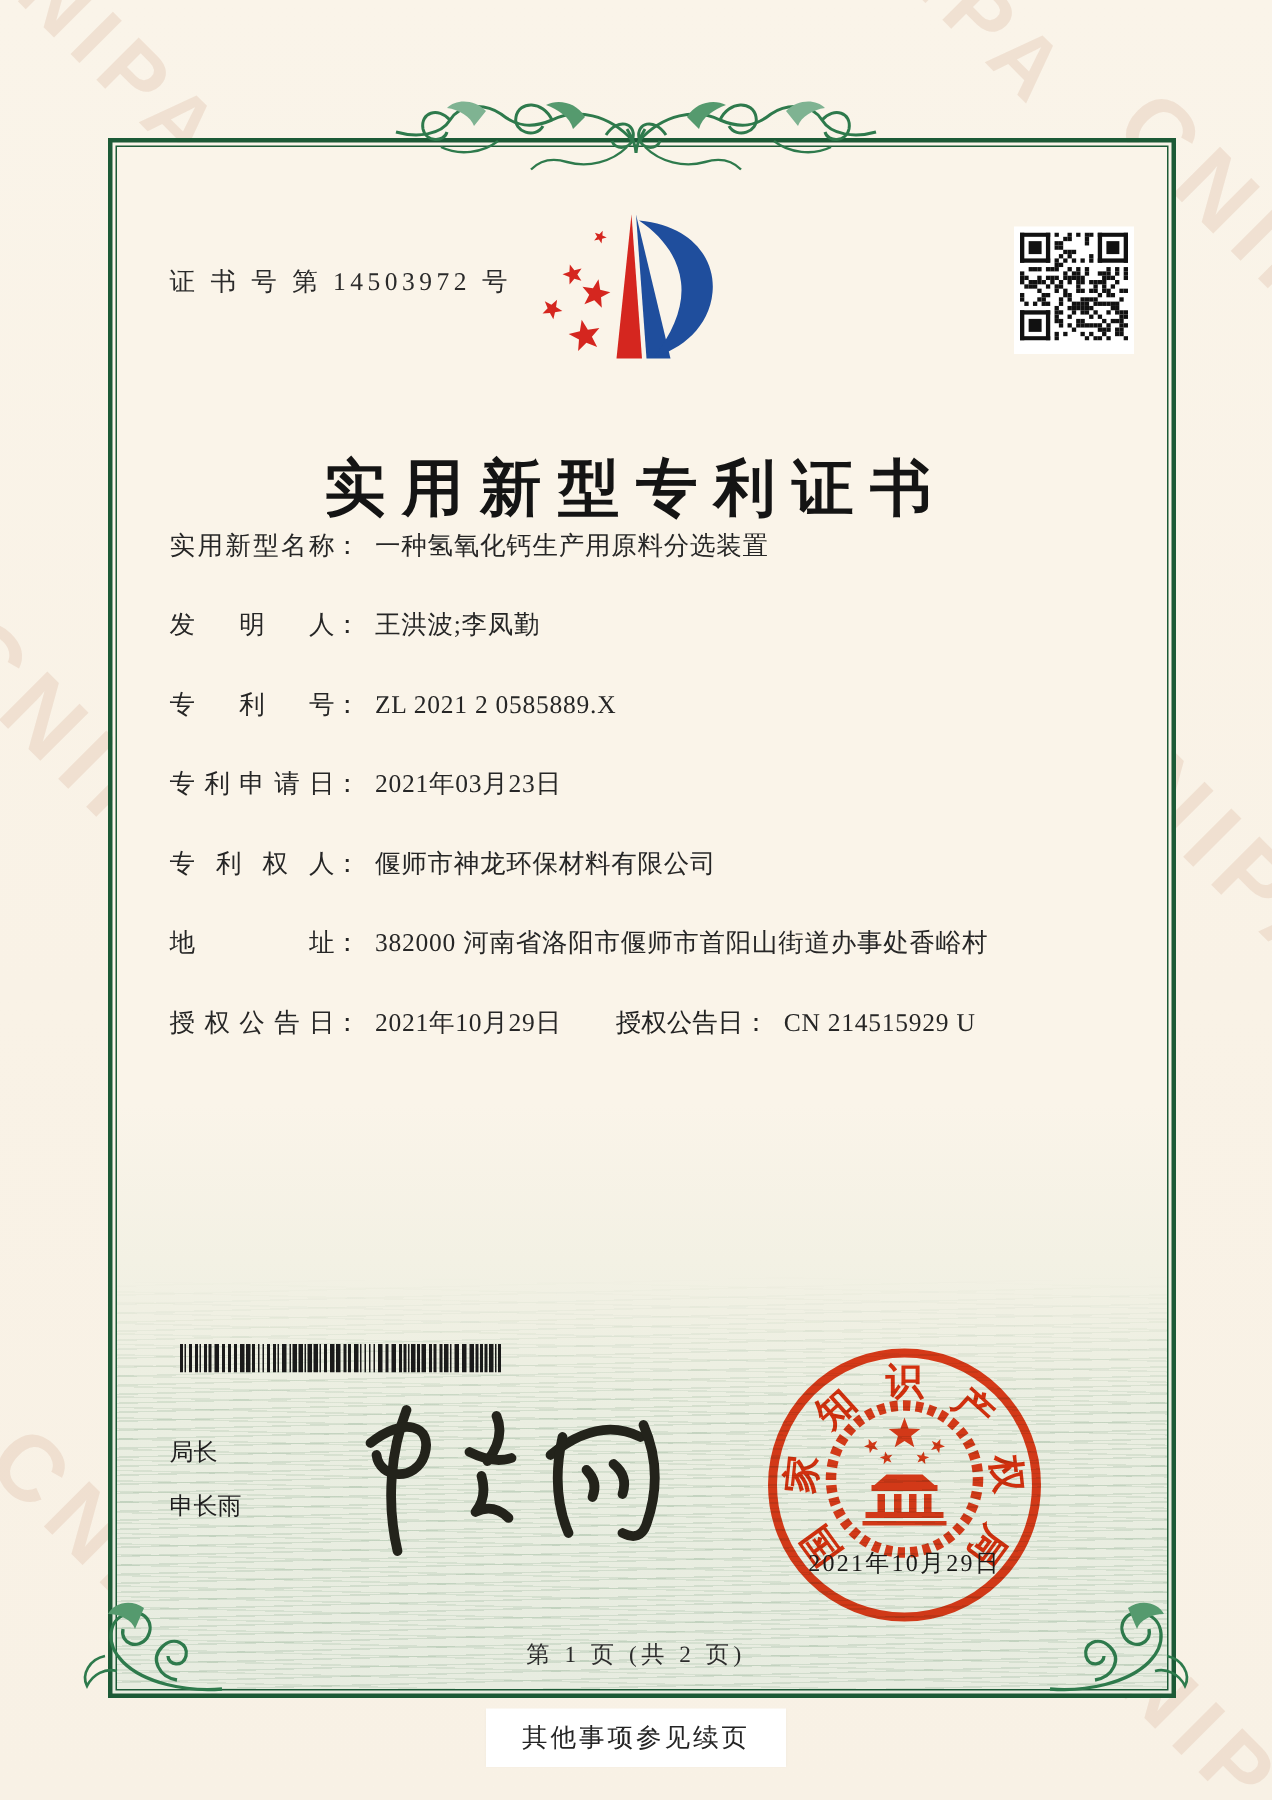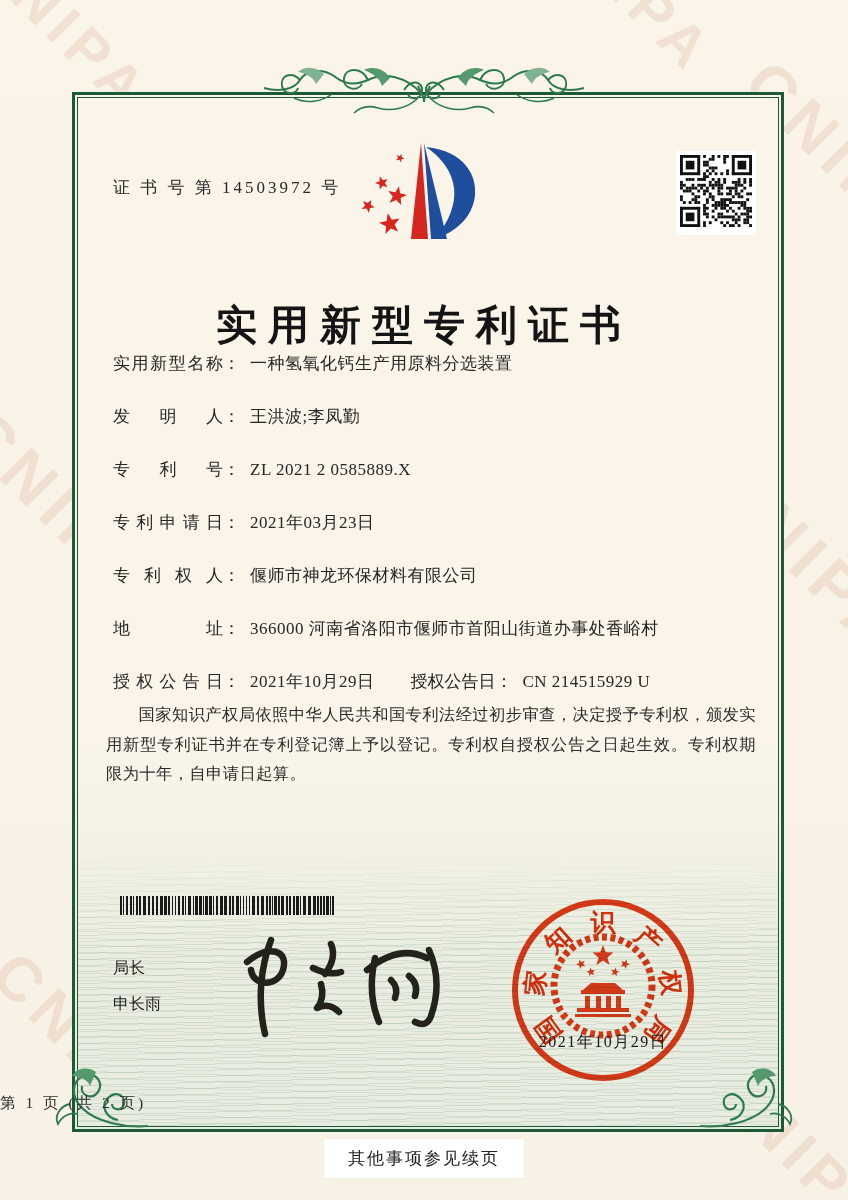--- a/index.html
+++ b/index.html
@@ -38,21 +38,21 @@
   .grant-right{margin-left:36px;display:flex;align-items:baseline;}
   .paras{position:absolute;left:106px;top:700px;width:650px;font-size:16.3px;
     line-height:29.5px;color:#2b2b2b;letter-spacing:0.4px;text-align:justify;z-index:4;}
   .paras p{margin:0;text-indent:2em;}
   .barcode{position:absolute;left:120px;top:896px;z-index:4;}
   .signer{position:absolute;left:113px;top:958px;font-size:16px;color:#1e1e1e;z-index:4;
     font-family:"Liberation Sans","DejaVu Sans",sans-serif;font-weight:500;}
   .signer .name{margin-top:15px;}
   .signature{position:absolute;left:225px;top:922px;z-index:4;}
   .seal{position:absolute;left:505px;top:894px;z-index:5;mix-blend-mode:multiply;}
-  .page-num{position:absolute;left:0;top:1093px;width:100%;
+  .page-num{position:absolute;left:0;top:1093px;width:100%;text-align:center;
     font-size:15.5px;letter-spacing:3px;color:#2c2c2c;z-index:4;}
   .cont-box{position:absolute;left:50%;transform:translateX(-50%);top:1139px;
     background:#ffffff;padding:8px 24px;font-size:17px;letter-spacing:2px;color:#242424;z-index:4;
     box-shadow:0 0 2px rgba(0,0,0,0.04);}
 </style>
 </head>
 <body>
 
 <div class="sheet">
 
@@ -358,36 +358,35 @@
       <span class="fvalue">2021年03月23日</span>
     </div>
     <div class="frow">
       <span class="flabel">专利权人</span>
         <span class="fcolon">：</span>
       <span class="fvalue">偃师市神龙环保材料有限公司</span>
     </div>
     <div class="frow">
       <span class="flabel">地址</span>
         <span class="fcolon">：</span>
-      <span class="fvalue">366000 河南省洛阳市偃师市首阳山街道办事处香峪村</span>
+      <span class="fvalue">382000 河南省洛阳市偃师市首阳山街道办事处香峪村</span>
     </div>
     <div class="frow">
       <span class="flabel">授权公告日</span>
         <span class="fcolon">：</span>
       <span class="fvalue">2021年10月29日</span>
       <span class="grant-right">
         <span>授权公告日</span>
           <span class="fcolon">：</span>
         <span class="fvalue">CN 214515929 U</span>
       </span>
     </div>
   </div>
 
   <div class="paras">
-    <p>国家知识产权局依照中华人民共和国专利法经过初步审查，决定授予专利权，颁发实用新型专利证书并在专利登记簿上予以登记。专利权自授权公告之日起生效。专利权期限为十年，自申请日起算。</p>
   </div>
 
   <svg id="barcode" class="barcode" width="218" height="19" viewBox="0 0 218 19">
       <rect x="0" y="0" width="2" height="19" fill="#1a1a1a"></rect>
       <rect x="3" y="0" width="1" height="19" fill="#1a1a1a"></rect>
       <rect x="6" y="0" width="2" height="19" fill="#1a1a1a"></rect>
       <rect x="10" y="0" width="2" height="19" fill="#1a1a1a"></rect>
       <rect x="13" y="0" width="1" height="19" fill="#1a1a1a"></rect>
       <rect x="16" y="0" width="2" height="19" fill="#1a1a1a"></rect>
       <rect x="19" y="0" width="2" height="19" fill="#1a1a1a"></rect>

